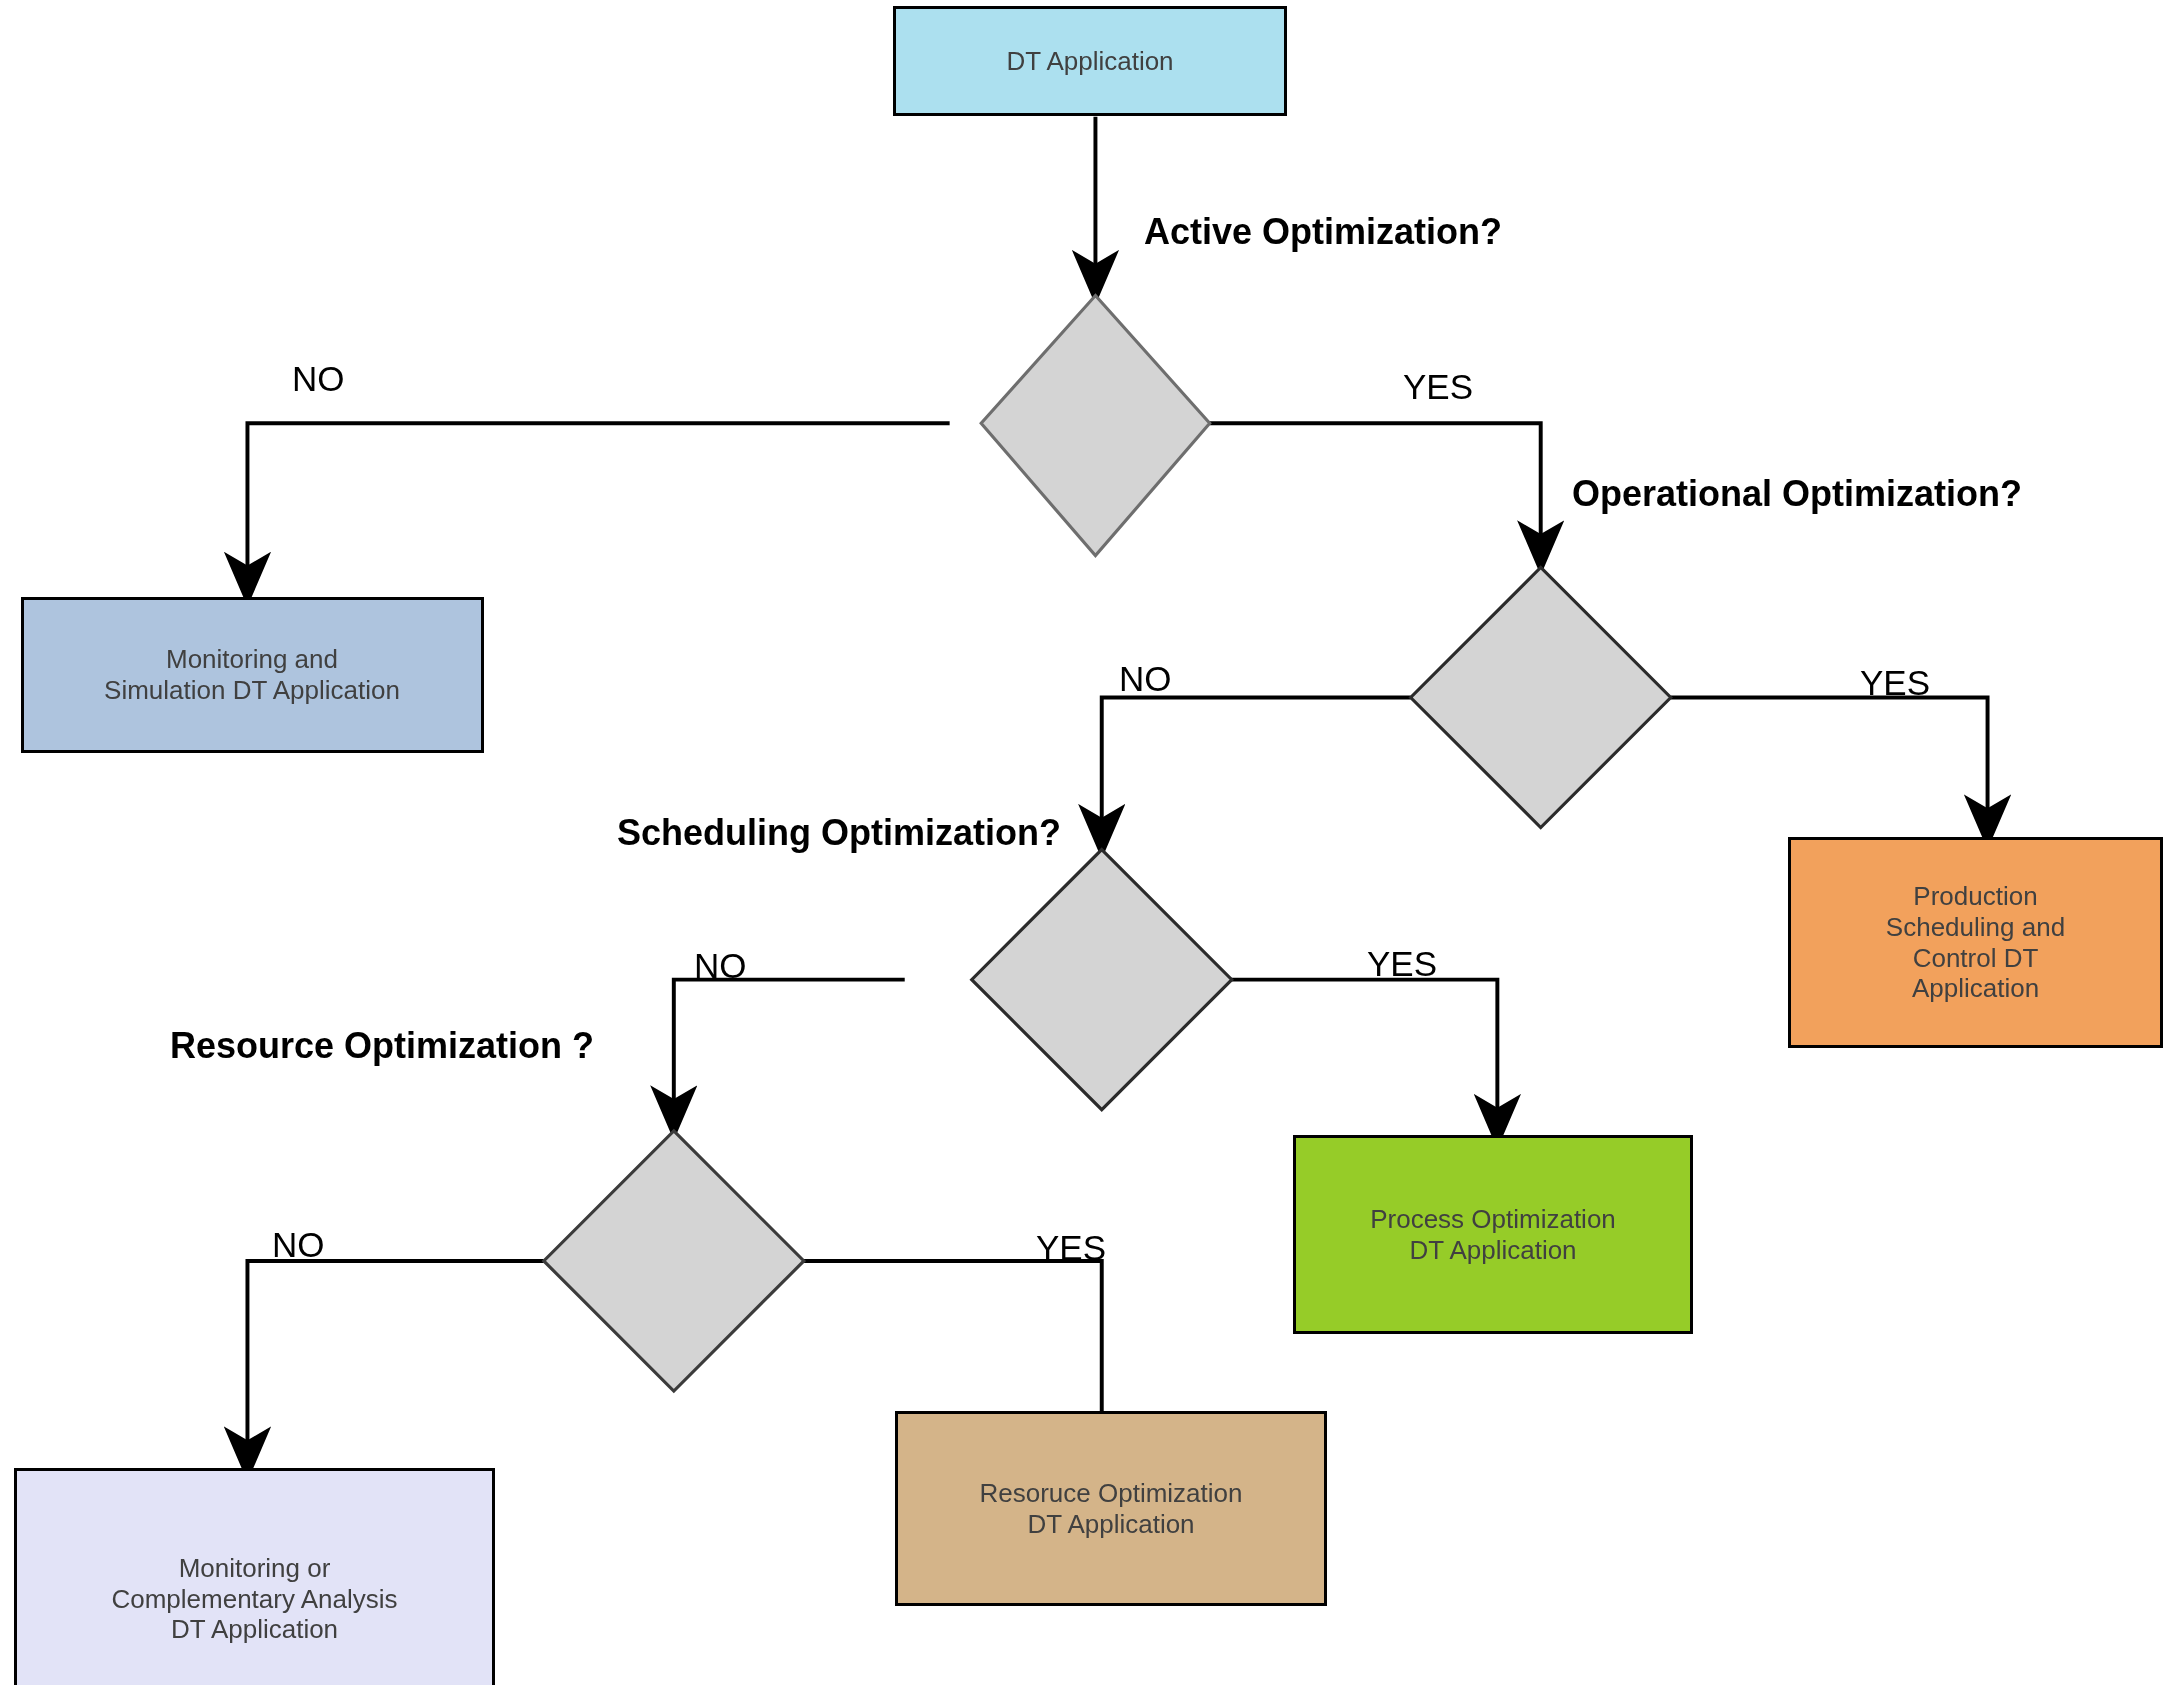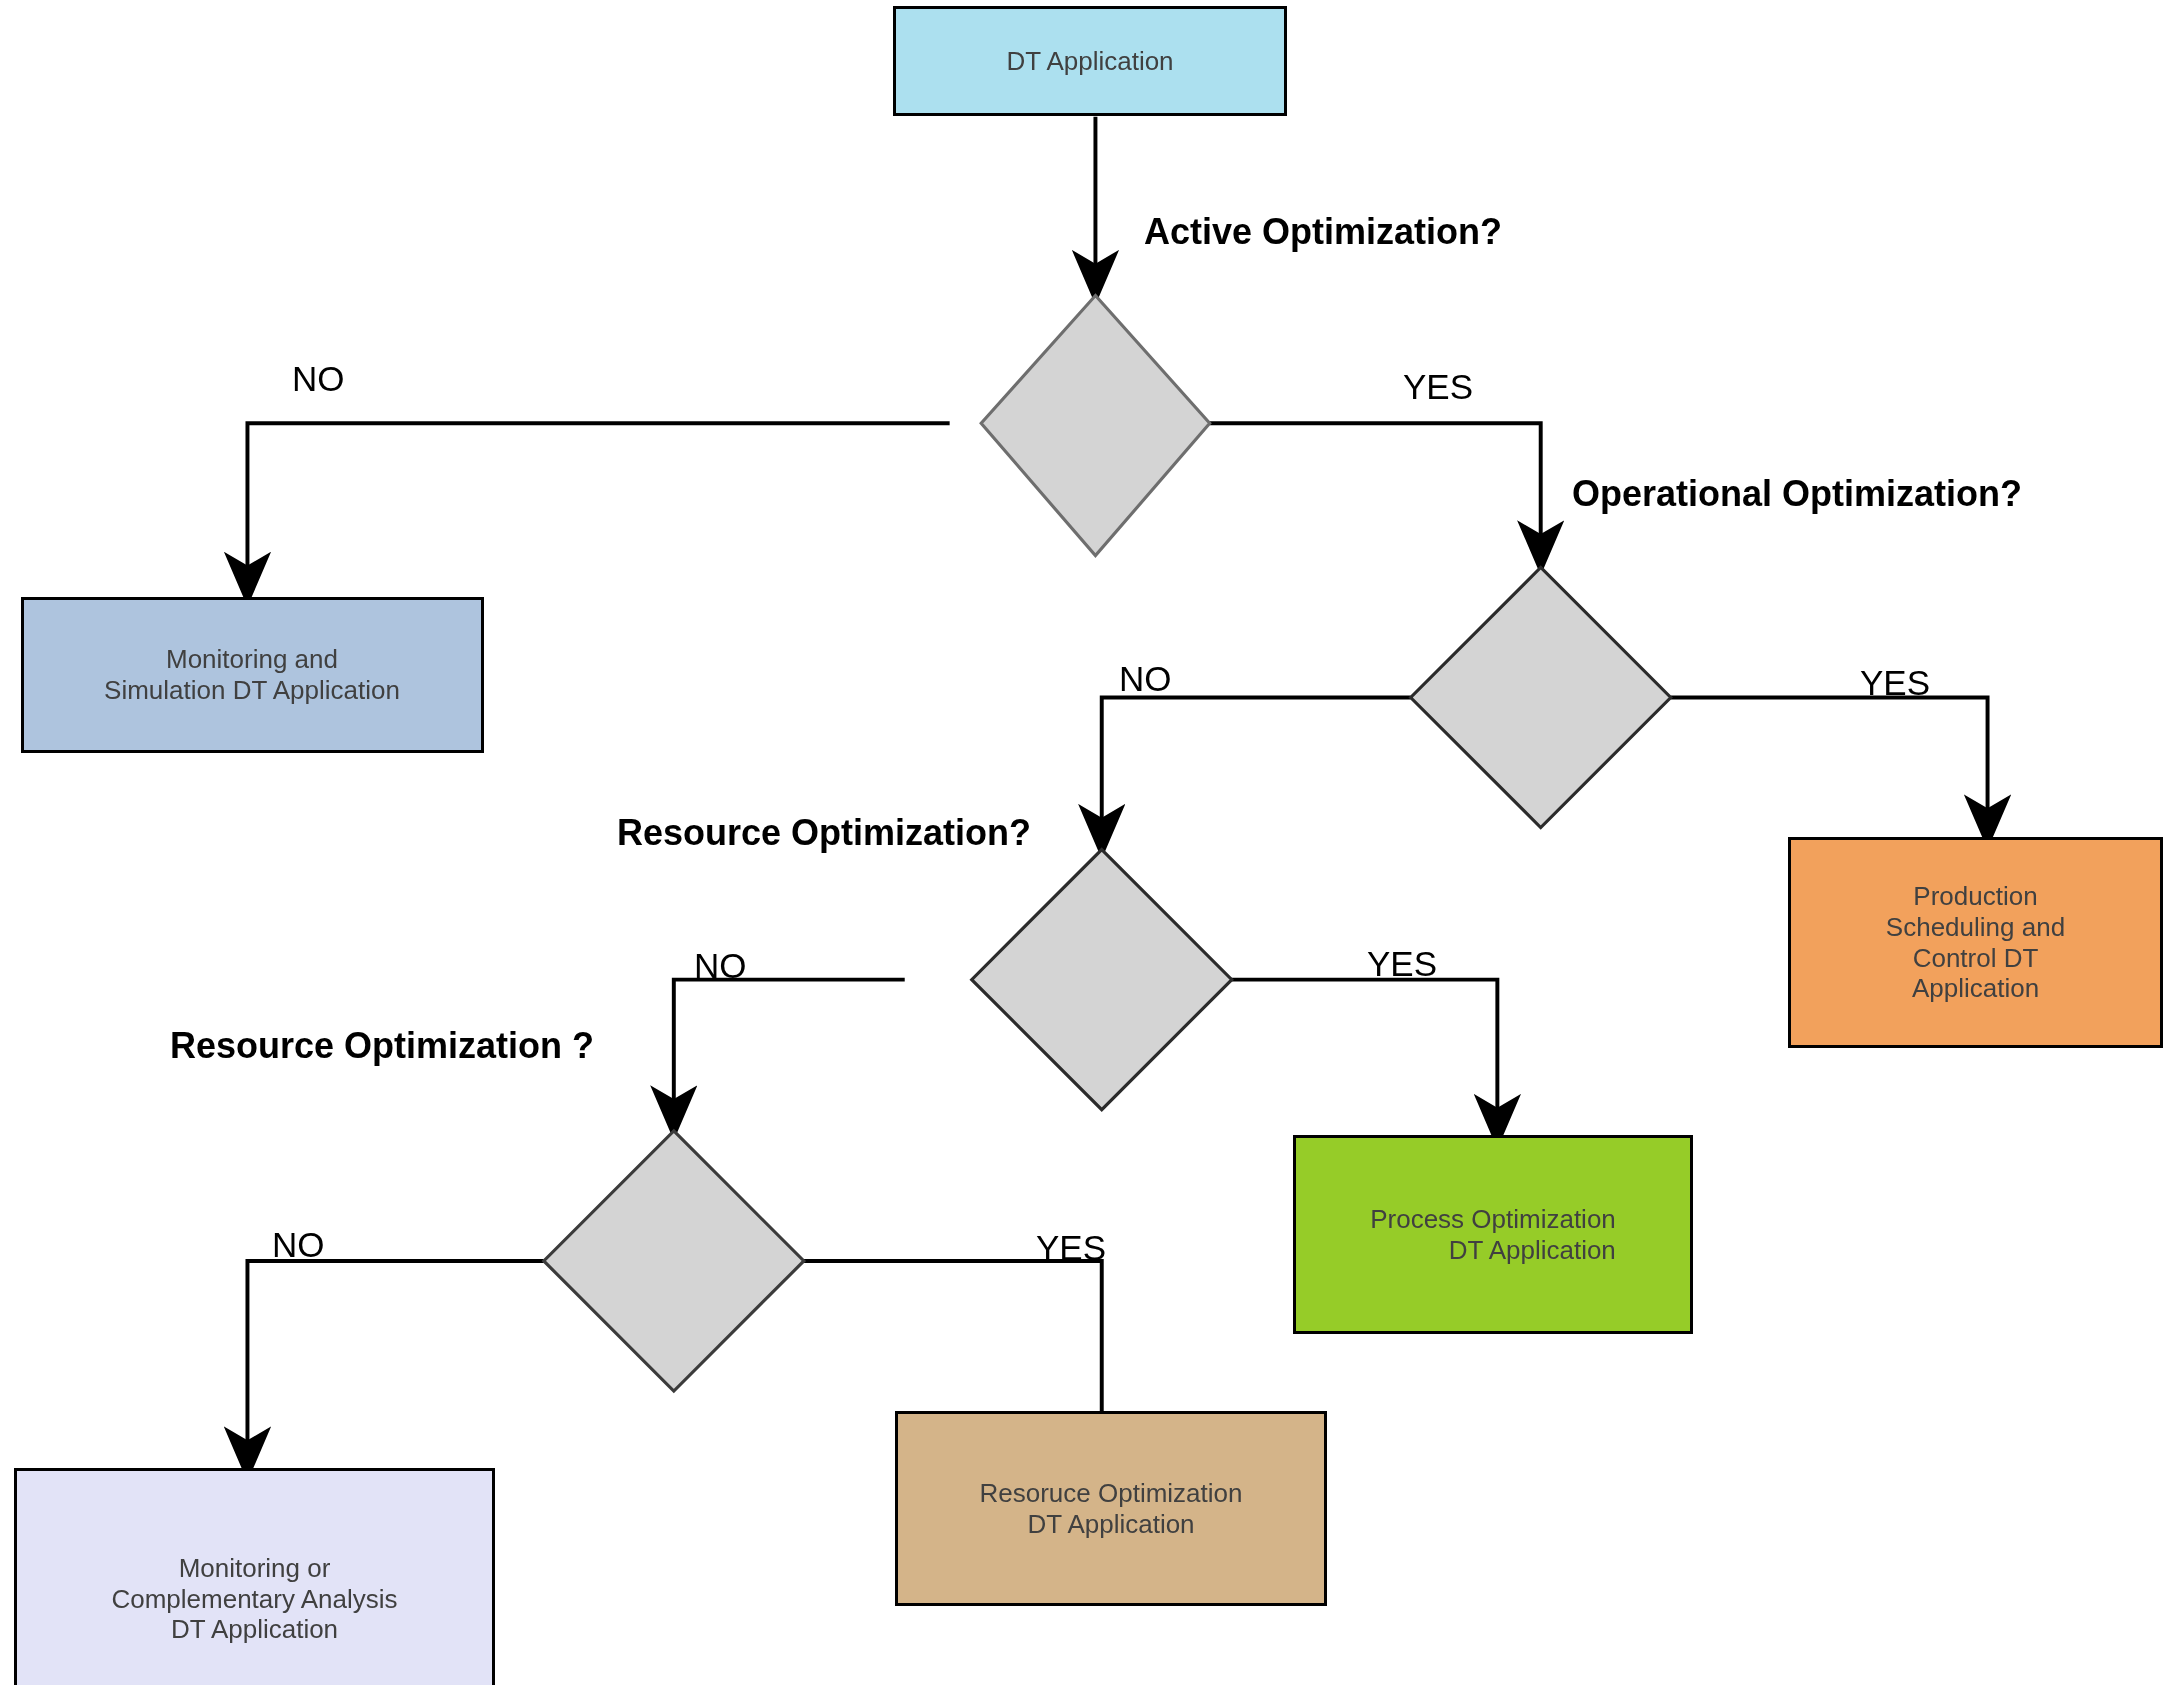--- a/index.html
+++ b/index.html
@@ -120,41 +120,41 @@
 Simulation DT Application</span>
   </div>
 
   <div class="node" style="left:1788px; top:837px; width:375px; height:211px; background:#f2a15c;">
     <span>Production
 Scheduling and
 Control DT
 Application</span>
   </div>
 
-  <div class="node" style="left:1293px; top:1135px; width:400px; height:199px; background:#96cc28;text-align:right;">
+  <div class="node" style="left:1293px; top:1135px; width:400px; height:199px; background:#96cc28;">
     <span>Process Optimization
 DT Application</span>
   </div>
 
   <div class="node" style="left:14px; top:1468px; width:481px; height:262px; background:#e2e3f7;">
     <span>Monitoring or
 Complementary Analysis
 DT Application</span>
   </div>
 
   <div class="node" style="left:895px; top:1411px; width:432px; height:195px; background:#d4b489;">
     <span>Resoruce Optimization
 DT Application</span>
   </div>
 
   <div class="question-label" style="left:1144px; top:211px;">Active Optimization?</div>
 
   <div class="question-label" style="left:1572px; top:473px;">Operational Optimization?</div>
 
-  <div class="question-label" style="left:617px; top:812px;">Resource Optimization?</div>
+  <div class="question-label" style="left:617px; top:812px;">Scheduling Optimization?</div>
 
   <div class="question-label" style="left:170px; top:1025px;">Resource Optimization ?</div>
 
   <div class="edge-label" style="left:292px; top:323px;">NO</div>
 
   <div class="edge-label" style="left:1403px; top:331px;">YES</div>
 
   <div class="edge-label" style="left:1119px; top:623px;">NO</div>
 
   <div class="edge-label" style="left:1860px; top:627px;">YES</div>

